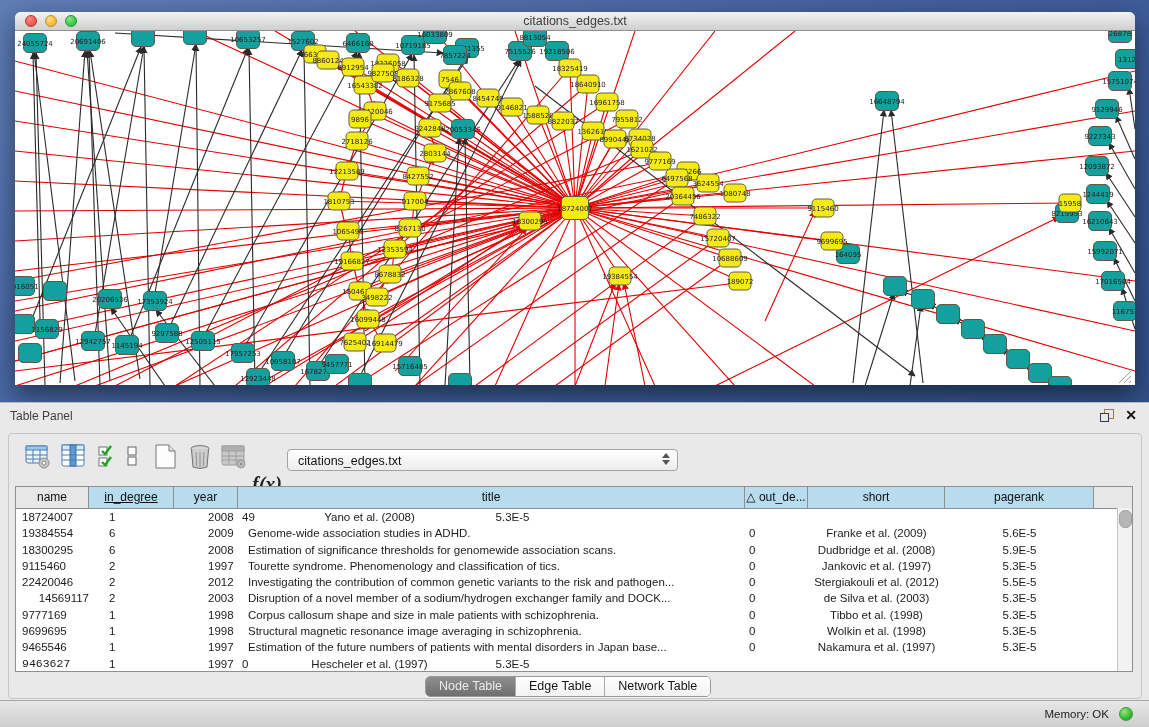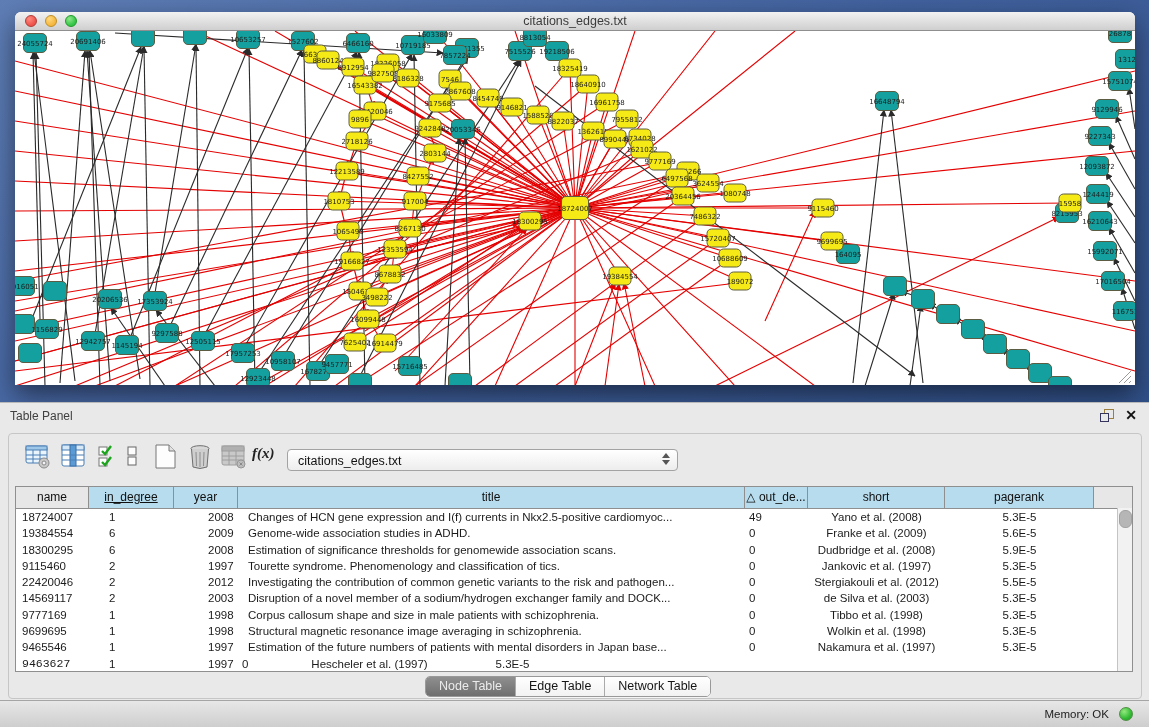--- a/index.html
+++ b/index.html
@@ -23,21 +23,21 @@
   .tpanel-title{position:absolute;left:10px;top:6px;font-size:12px;color:#404040;}
   .panel-icons{position:absolute;right:12px;top:6px;display:flex;align-items:center;gap:12px;}
   .float-ic{position:relative;width:13px;height:13px;}
   .float-ic .b1{position:absolute;left:4px;top:0;width:8px;height:8px;border:1.5px solid #9c7f3c;}
   .float-ic .b2{position:absolute;left:0;top:4px;width:7px;height:7px;border:1.5px solid #35355e;background:#e9e9e9;}
   .close-ic{font-size:14px;font-weight:bold;color:#111;line-height:13px;}
   .content-box{position:absolute;left:8px;top:30px;width:1132px;height:264px;border:1px solid #c6c6c6;border-radius:4px;}
 
   .toolbar{position:absolute;left:0;top:36px;height:34px;width:100%;}
   .tbi{position:absolute;top:4px;}
-  .fx{font-family:"Liberation Serif",serif;font-style:italic;font-weight:bold;font-size:15px;color:#222;}
+  .fx{font-family:"Liberation Serif",serif;font-style:italic;font-weight:bold;font-size:20px;color:#222;margin-top:28px;}
   .combo{position:absolute;left:287px;top:46px;width:391px;height:22px;border:1px solid #a3a3a3;border-radius:4px;
     background:linear-gradient(#ffffff,#ededed);font-size:12.5px;color:#111;line-height:22px;padding-left:10px;box-sizing:border-box;}
   .combo .arrows{position:absolute;right:7px;top:3px;display:flex;flex-direction:column;gap:2px;}
   .combo .arrows i{display:block;width:0;height:0;border-left:4px solid transparent;border-right:4px solid transparent;}
   .arr-up{border-bottom:5px solid #555;}
   .arr-dn{border-top:5px solid #555;}
 
   .table{position:absolute;left:15px;top:83px;width:1118px;height:186px;border:1px solid #8f8f8f;background:#fff;box-sizing:border-box;}
   .thead{display:flex;height:21px;background:#e7e7e7;border-bottom:1px solid #8f8f8f;}
   .th{box-sizing:border-box;border-right:1px solid #8f8f8f;font-size:12px;color:#101010;text-align:center;line-height:20px;
@@ -579,21 +579,20 @@
           <div class="th" style="width: 507px;">title</div>
           <div class="th" style="width: 63px;">△ out_de...</div>
           <div class="th" style="width: 137px;">short</div>
           <div class="th" style="width: 149px;">pagerank</div>
         </div>
       <div class="tbody">
           <div class="tr">
             <div class="td c0" style="width: 73px;">18724007</div>
             <div class="td c1" style="width: 85px;">1</div>
             <div class="td c2" style="width: 64px;">2008</div>
-            <div class="td c3" style="width: 507px;">Changes of HCN gene expression and I(f) currents in Nkx2.5-positive cardiomyoc...</div>
             <div class="td c4" style="width: 63px;">49</div>
             <div class="td c5" style="width: 137px;">Yano et al. (2008)</div>
             <div class="td c6" style="width: 149px;">5.3E-5</div>
           </div>
           <div class="tr">
             <div class="td c0" style="width: 73px;">19384554</div>
             <div class="td c1" style="width: 85px;">6</div>
             <div class="td c2" style="width: 64px;">2009</div>
             <div class="td c3" style="width: 507px;">Genome-wide association studies in ADHD.</div>
             <div class="td c4" style="width: 63px;">0</div>
@@ -621,21 +620,21 @@
           <div class="tr">
             <div class="td c0" style="width: 73px;">22420046</div>
             <div class="td c1" style="width: 85px;">2</div>
             <div class="td c2" style="width: 64px;">2012</div>
             <div class="td c3" style="width: 507px;">Investigating the contribution of common genetic variants to the risk and pathogen...</div>
             <div class="td c4" style="width: 63px;">0</div>
             <div class="td c5" style="width: 137px;">Stergiakouli et al. (2012)</div>
             <div class="td c6" style="width: 149px;">5.5E-5</div>
           </div>
           <div class="tr">
-            <div class="td c0" style="width: 73px;">14569117</div>
+            <div class="td c0" style="width: 73px; text-align: right;">14569117</div>
             <div class="td c1" style="width: 85px;">2</div>
             <div class="td c2" style="width: 64px;">2003</div>
             <div class="td c3" style="width: 507px;">Disruption of a novel member of a sodium/hydrogen exchanger family and DOCK...</div>
             <div class="td c4" style="width: 63px;">0</div>
             <div class="td c5" style="width: 137px;">de Silva et al. (2003)</div>
             <div class="td c6" style="width: 149px;">5.3E-5</div>
           </div>
           <div class="tr">
             <div class="td c0" style="width: 73px;">9777169</div>
             <div class="td c1" style="width: 85px;">1</div>

